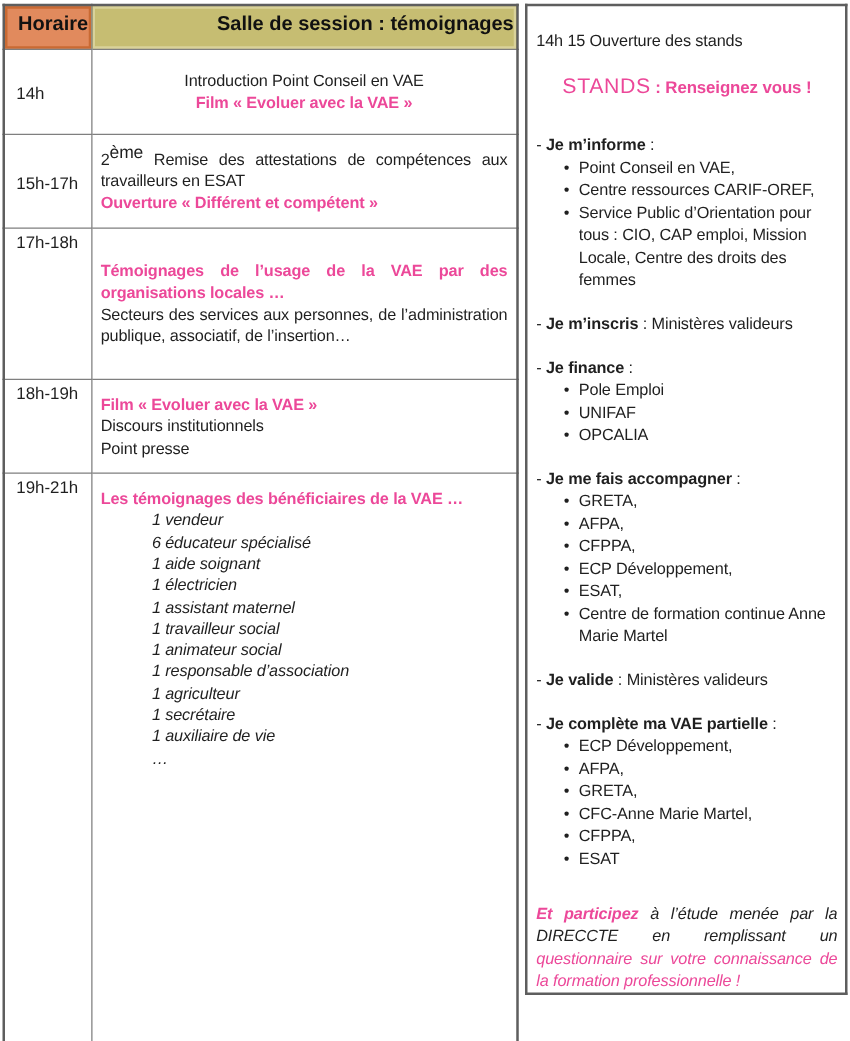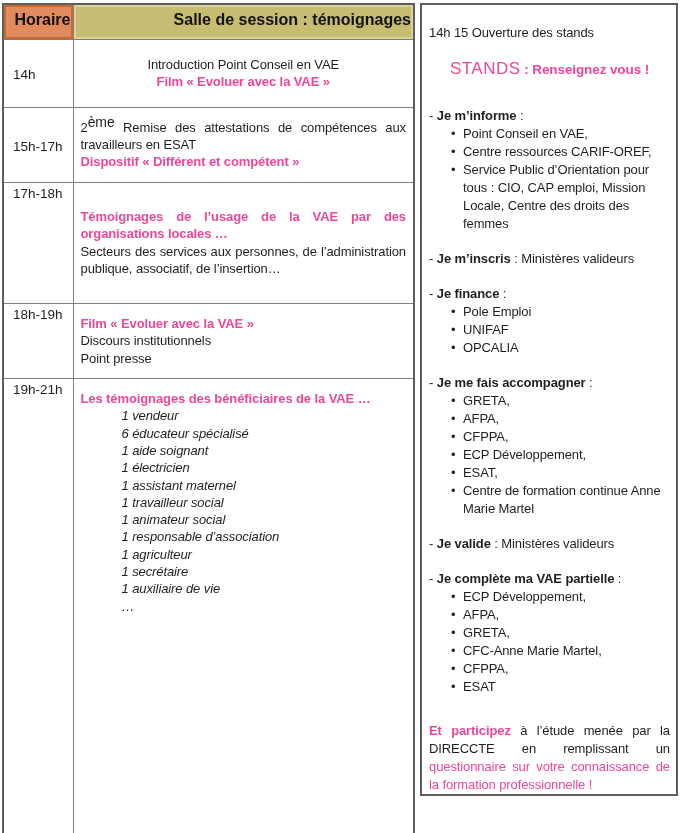--- a/index.html
+++ b/index.html
@@ -32,21 +32,21 @@
   .stands-cell { font-size:13px; line-height:18px; padding:19px 6px 0 7px; letter-spacing:-0.1px; }
   .banner { text-align:center; margin-top:15px; height:24px; line-height:24px; }
   .banner .big  { font-size:17px; font-weight:normal; letter-spacing:0.5px; }
   .banner .rest { font-size:13.5px; font-weight:bold; }
   .section { margin-top:17px; }
   .section.first { margin-top:26px; }
   .sec-label { }
   .bullet { display:flex; padding-left:22px; }
   .bullet .glyph { width:12px; flex:none; }
   .bullet .btext { flex:1; }
-  .stands-footer { margin-top:26px; text-align:justify; }
+  .stands-footer { margin-top:26px; text-align:justify; font-style:italic; }
 </style>
 </head>
 <body>
 
 <div class="page">
 
   <table class="left-table">
     <colgroup>
         <col style="width:70px">
         <col>
@@ -62,21 +62,21 @@
       <td class="salle-cell center v-mid">
         <div>Introduction Point Conseil en VAE</div>
         <div class="red b">Film « Evoluer avec la VAE »</div>
       </td>
     </tr>
 
     <tr style="height:66px">
       <td class="time-cell v-mid">15h-17h</td>
       <td class="salle-cell v-mid">
         <div class="just"><span>2</span><sup class="ord">ème</sup><span> Remise des attestations de compétences aux travailleurs en ESAT</span></div>
-        <div class="red b">Dispositif « Différent et compétent »</div>
+        <div class="red b">Ouverture « Différent et compétent »</div>
       </td>
     </tr>
 
     <tr style="height:121px">
       <td class="time-cell">17h-18h</td>
       <td class="salle-cell v-mid">
         <div class="red b just">Témoignages de l’usage de la VAE par des organisations locales …</div>
         <div class="just">Secteurs des services aux personnes, de l’administration publique, associatif, de l’insertion…</div>
       </td>
     </tr>

